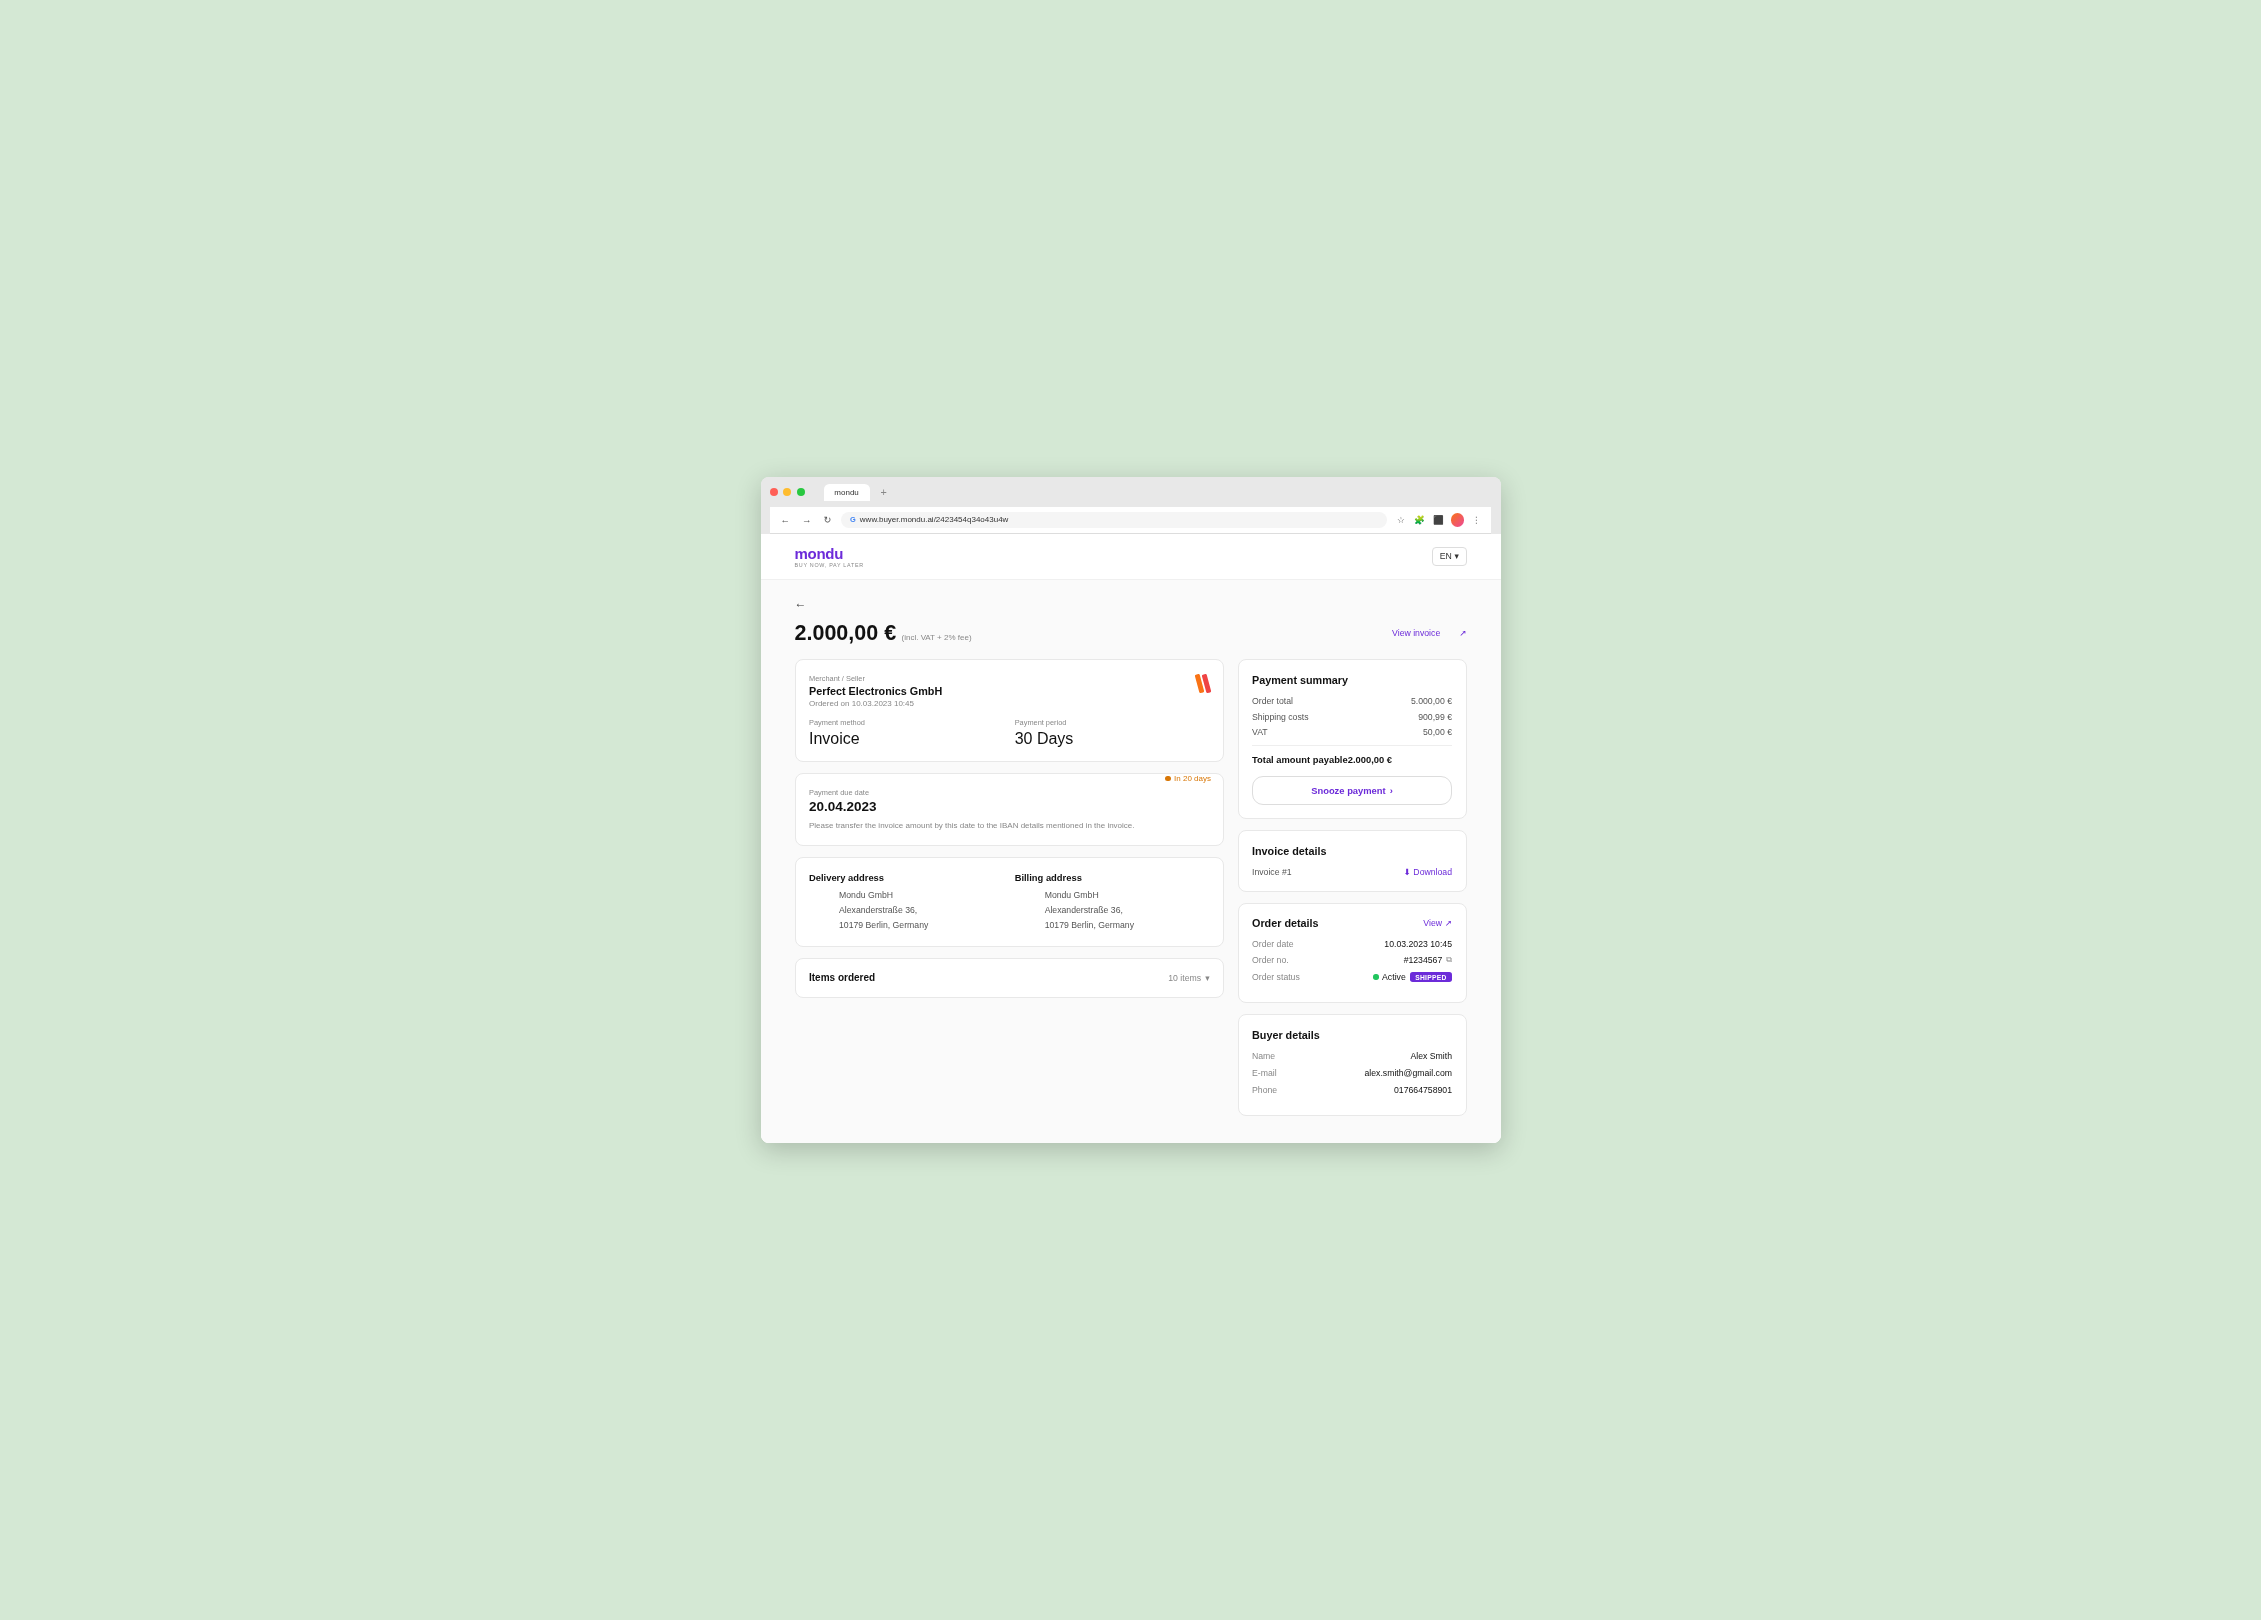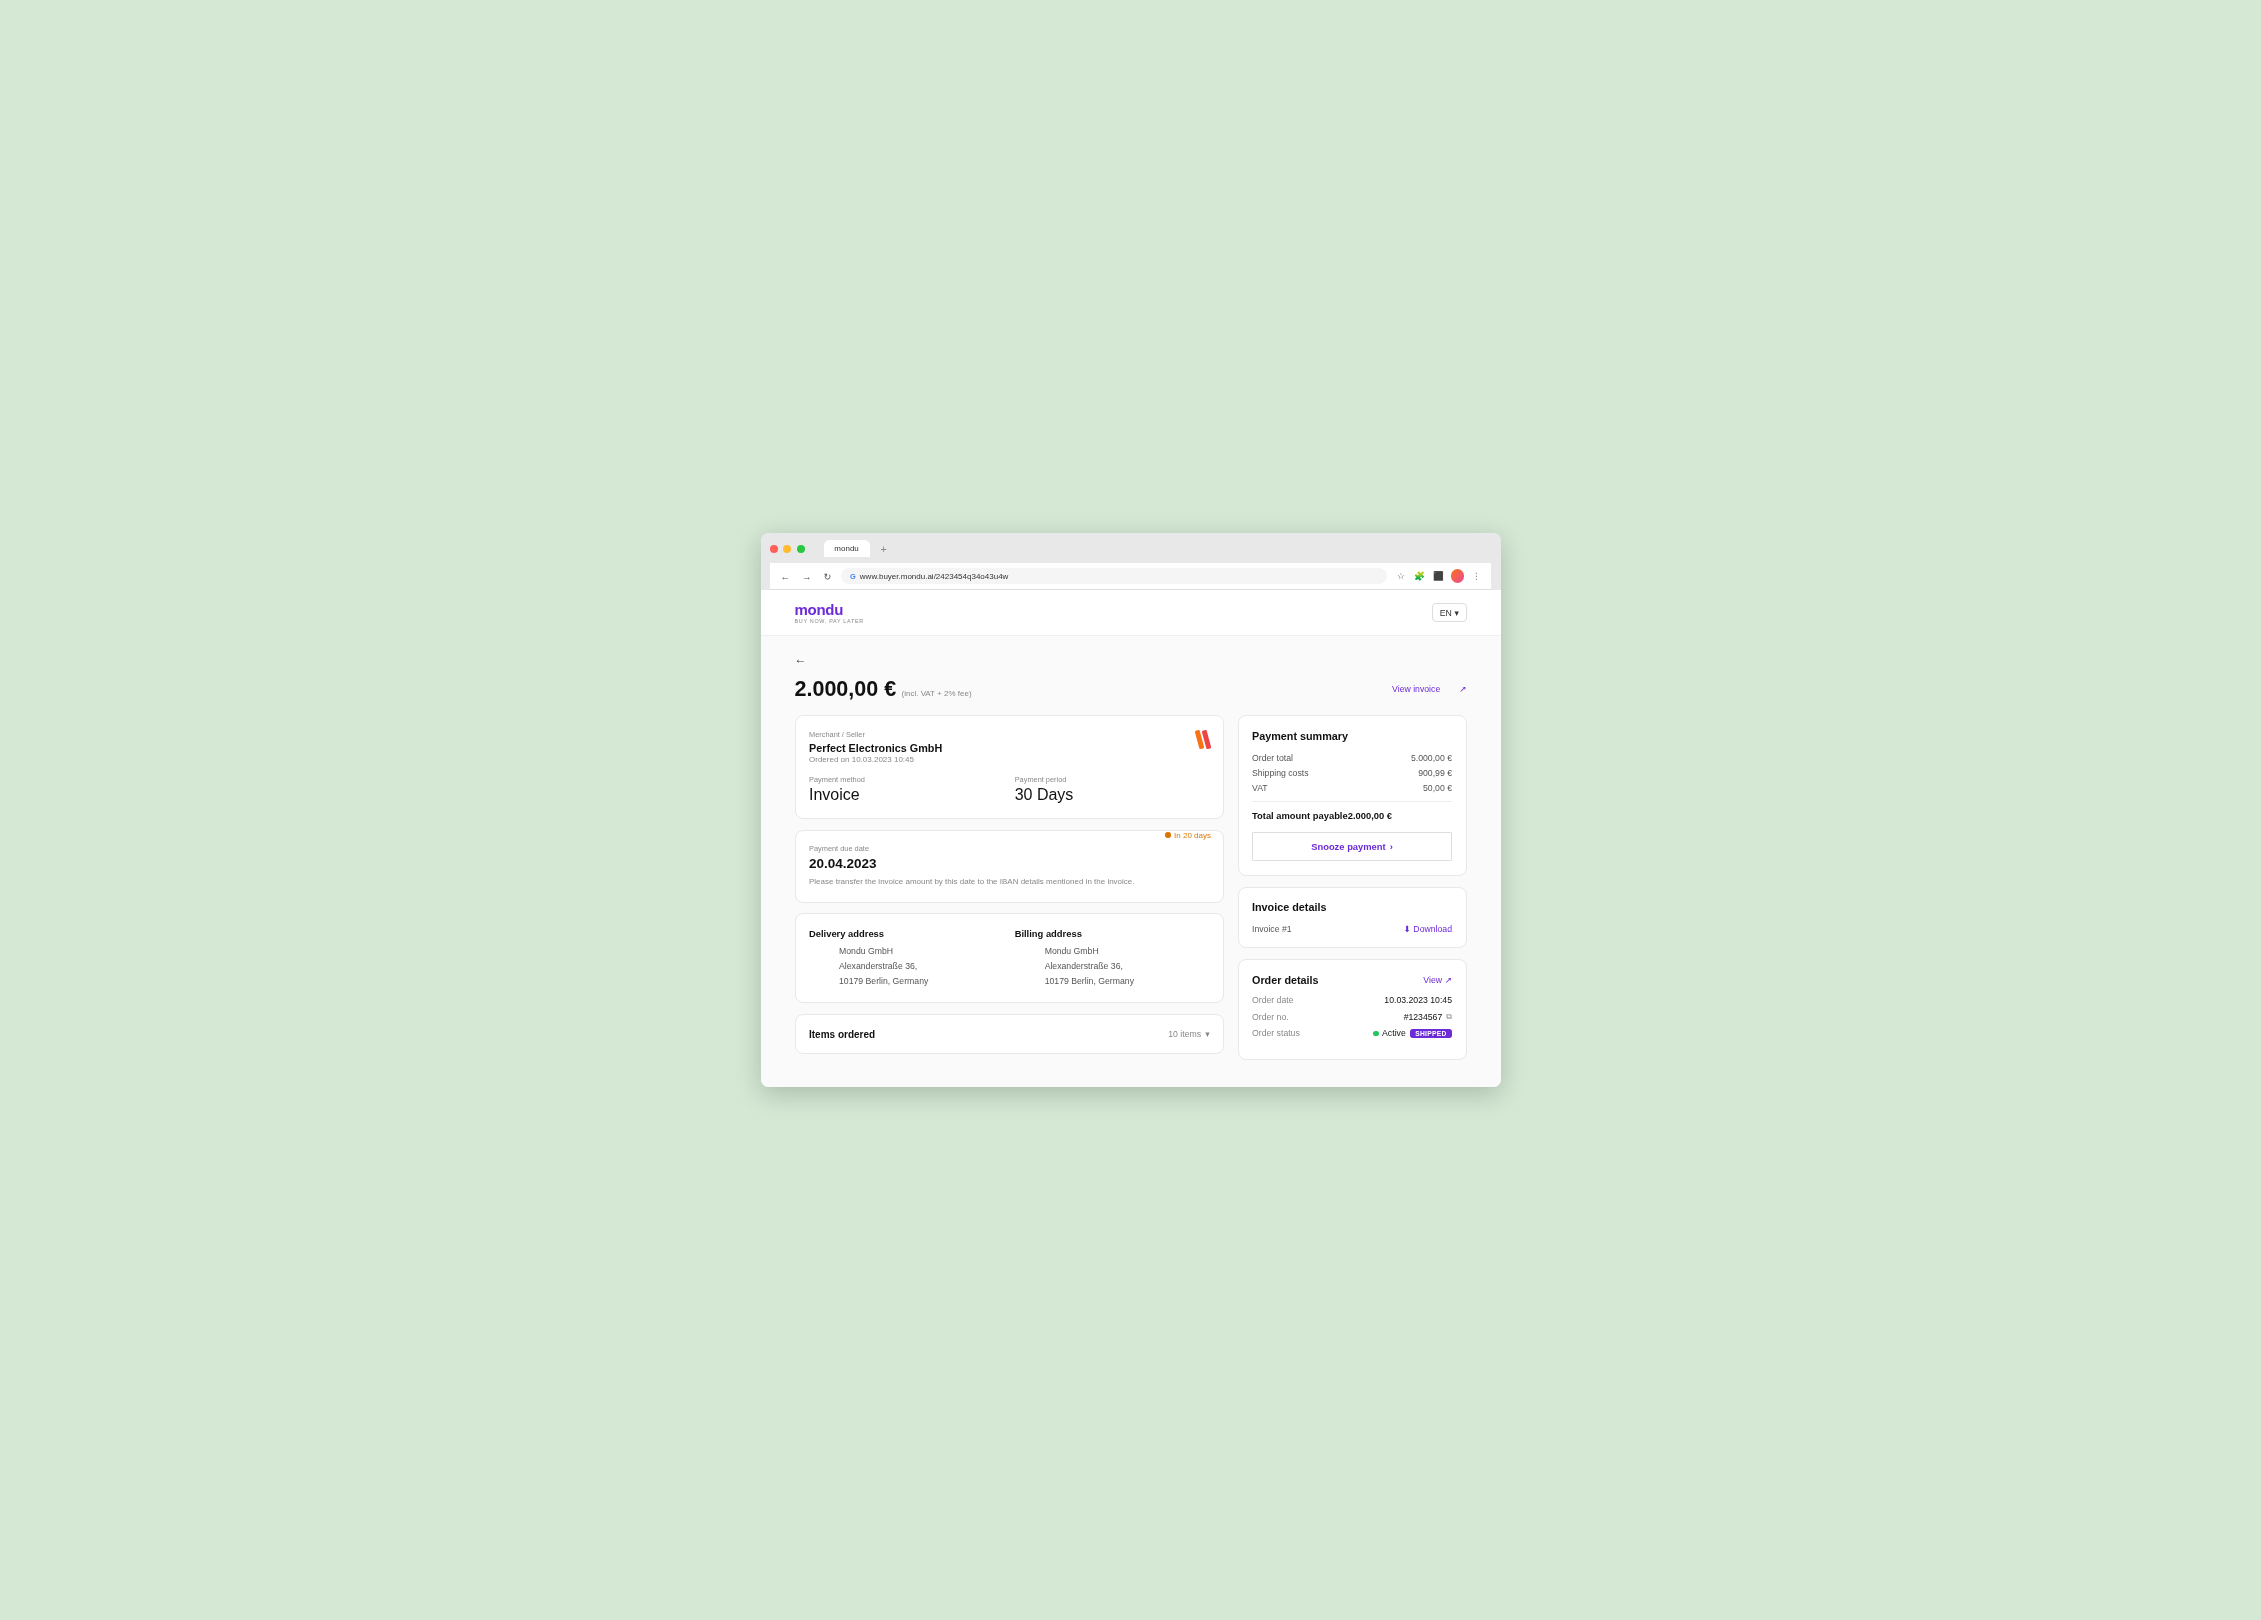--- a/index.html
+++ b/index.html
@@ -326,21 +326,21 @@
       justify-content: flex-start;
       font-size: 9.4px;
       font-weight: 700;
       color: #111;
     }
     .snooze-btn {
       width: 100%;
       margin-top: 10.8px;
       padding: 8px;
       border: 0.7px solid #ddd;
-      border-radius: 1px;
+      border-radius: 11px;
       background: white;
       font-size: 9.4px;
       font-weight: 600;
       color: #6c2bd9;
       cursor: pointer;
       display: flex;
       align-items: center;
       justify-content: center;
       gap: 4px;
     }
@@ -609,18 +609,33 @@
               <span class="detail-value">
                 <span class="status-active">
                   <span class="status-dot-green"></span>
                   <span>Active</span>
                 </span>
                 <span class="shipped-badge">SHIPPED</span>
               </span>
             </div>
           </div>
 
+          <div class="card">
+            <div class="section-title">Buyer details</div>
+            <div class="buyer-detail-row">
+              <span class="buyer-label">Name</span>
+              <span class="buyer-value">Alex Smith</span>
+            </div>
+            <div class="buyer-detail-row">
+              <span class="buyer-label">E-mail</span>
+              <span class="buyer-value">alex.smith@gmail.com</span>
+            </div>
+            <div class="buyer-detail-row">
+              <span class="buyer-label">Phone</span>
+              <span class="buyer-value">017664758901</span>
+            </div>
+          </div>
         </div>
       </div>
     </div>
   </div>
 </div>
 
 
 </body></html>

